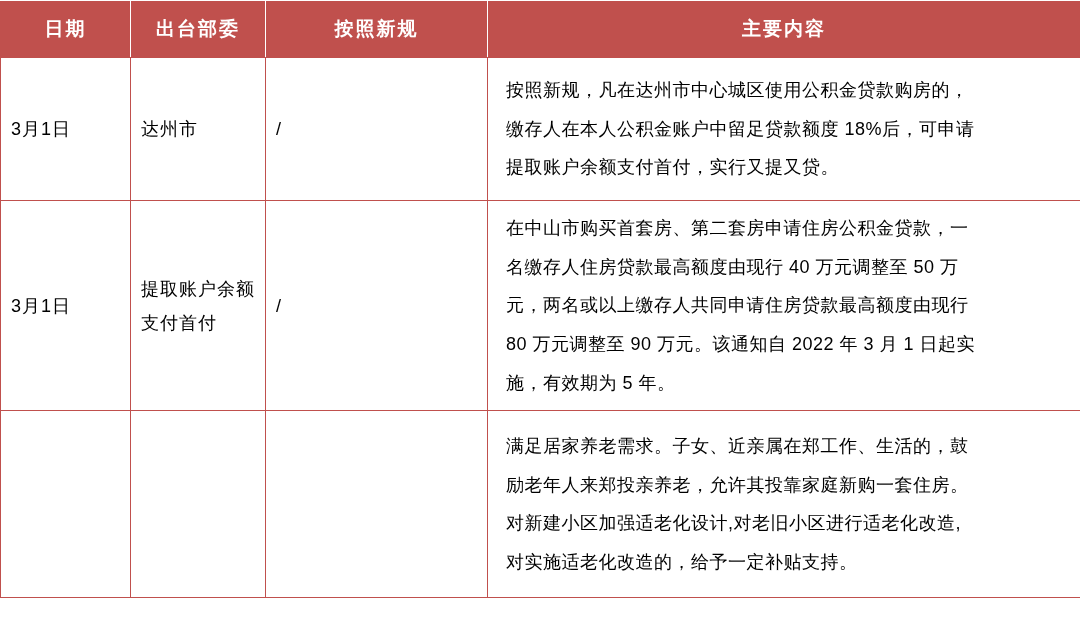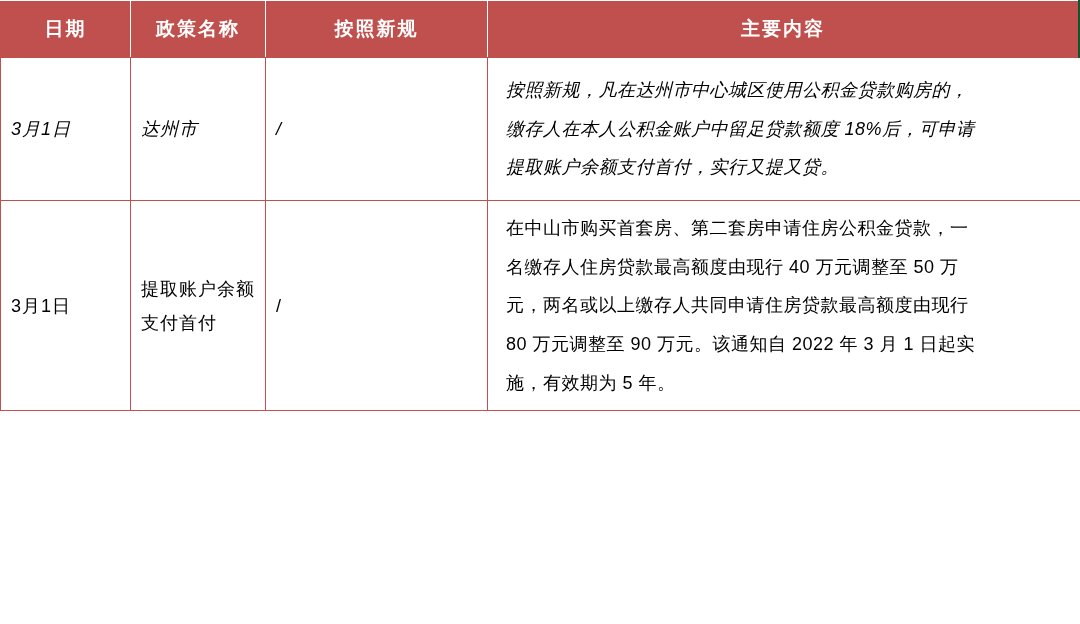--- a/index.html
+++ b/index.html
@@ -37,21 +37,21 @@
     letter-spacing: 2px;
     text-align: center;
     vertical-align: middle;
     height: 57px;
     border: 1px solid #ffffff;
     border-bottom: 1px solid #c0504d;
     padding: 0 4px;
     box-sizing: border-box;
   }
   thead th:first-child { border-left: 1px solid #c0504d; }
-  thead th:last-child { border-right: 5px solid #14532d; }
+  thead th:last-child { border-right: 1px solid #14532d; }
 
   tbody td {
     border: 1px solid #c0504d;
     font-size: 18px;
     vertical-align: middle;
     padding: 8px 10px;
     box-sizing: border-box;
     line-height: 2.1;
   }
   tbody td.cell-center {
@@ -62,40 +62,40 @@
     text-align: left;
     letter-spacing: 0.5px;
     padding-left: 18px;
     padding-right: 12px;
   }
   tbody td.cell-content p {
     margin: 0;
     line-height: 2.15;
     white-space: nowrap;
   }
-  tbody tr.row-1 td { height: 143px; font-style: italic; }
+  tbody tr.row-1 td { height: 143px; }
   tbody tr.row-2 td { height: 179px; }
   tbody tr.row-3 td { height: 187px; }
   .slash { letter-spacing: 0; }
 </style>
 </head>
 <body>
 
 <div class="table-wrap">
   <table class="policy-table">
     <colgroup>
       <col class="c-date">
       <col class="c-dept">
       <col class="c-name">
       <col class="c-content">
     </colgroup>
     <thead>
       <tr>
         <th>日期</th>
-        <th>政策名称</th>
+        <th>出台部委</th>
         <th>按照新规</th>
         <th>主要内容</th>
       </tr>
     </thead>
     <tbody>
       <tr class="row-1">
         <td class="cell-center">3月1日</td>
         <td class="cell-center">达州市</td>
         <td class="cell-center slash">/</td>
         <td class="cell-content">
@@ -109,15 +109,26 @@
         <td class="cell-center">提取账户余额支付首付</td>
         <td class="cell-center slash">/</td>
         <td class="cell-content">
           <p>在中山市购买首套房、第二套房申请住房公积金贷款，一</p>
           <p>名缴存人住房贷款最高额度由现行 40 万元调整至 50 万</p>
           <p>元，两名或以上缴存人共同申请住房贷款最高额度由现行</p>
           <p>80 万元调整至 90 万元。该通知自 2022 年 3 月 1 日起实</p>
           <p>施，有效期为 5 年。</p>
         </td>
       </tr>
+      <tr class="row-3">
+        <td class="cell-center"></td>
+        <td class="cell-center"></td>
+        <td class="cell-center slash"></td>
+        <td class="cell-content">
+          <p>满足居家养老需求。子女、近亲属在郑工作、生活的，鼓</p>
+          <p>励老年人来郑投亲养老，允许其投靠家庭新购一套住房。</p>
+          <p>对新建小区加强适老化设计,对老旧小区进行适老化改造,</p>
+          <p>对实施适老化改造的，给予一定补贴支持。</p>
+        </td>
+      </tr>
     </tbody>
   </table>
 </div>
 
 </body></html>

